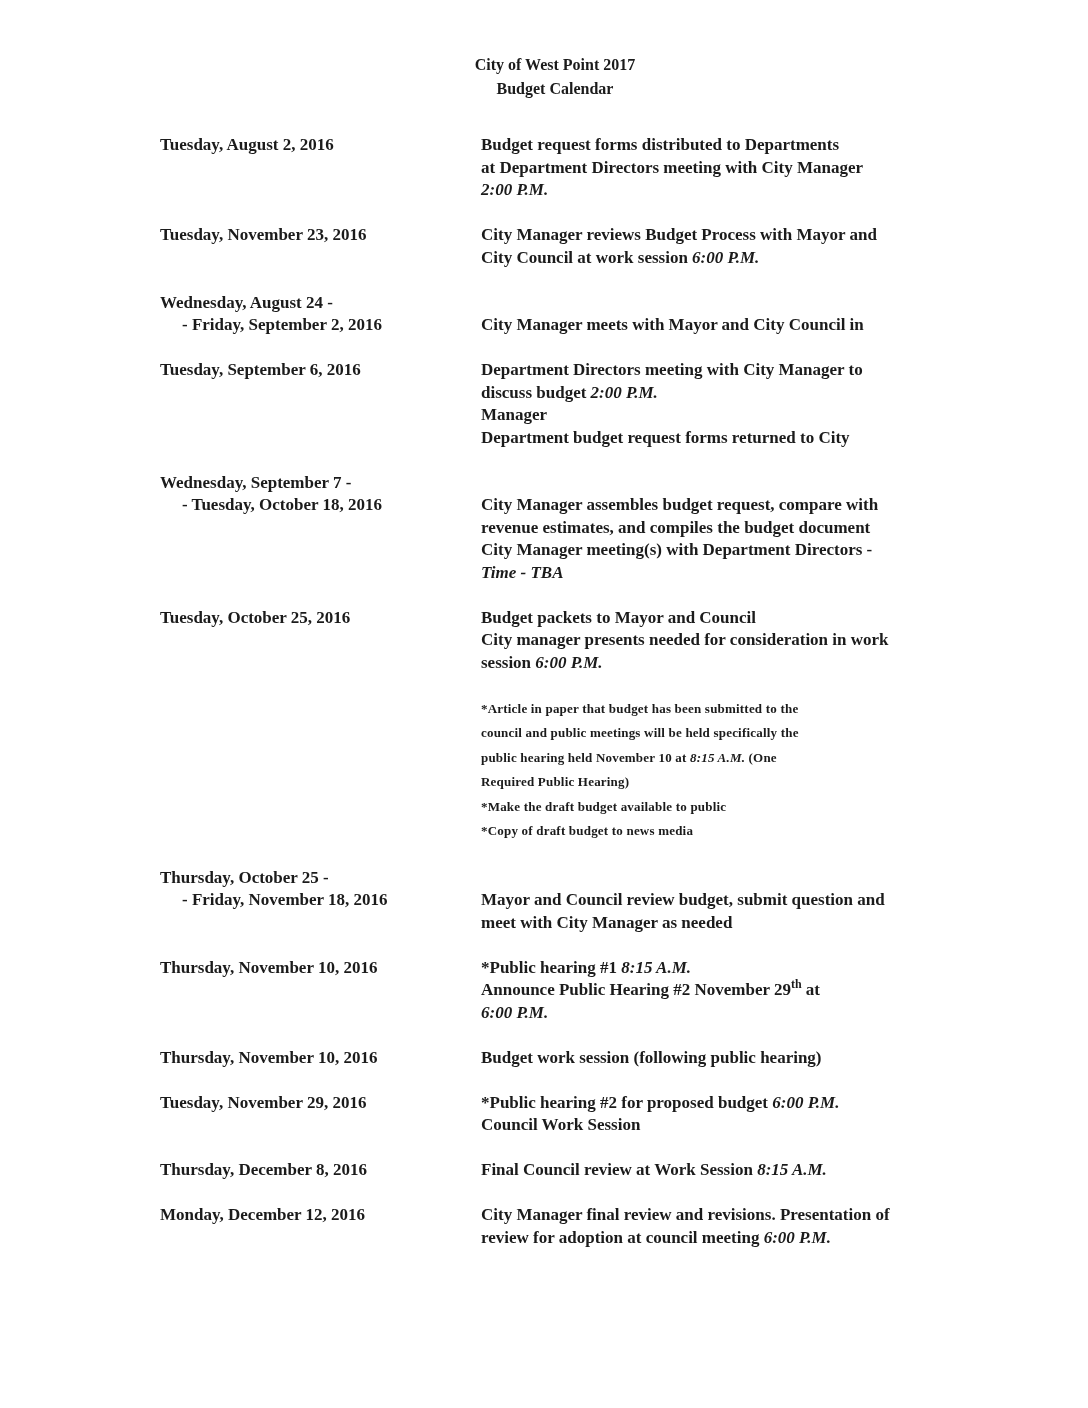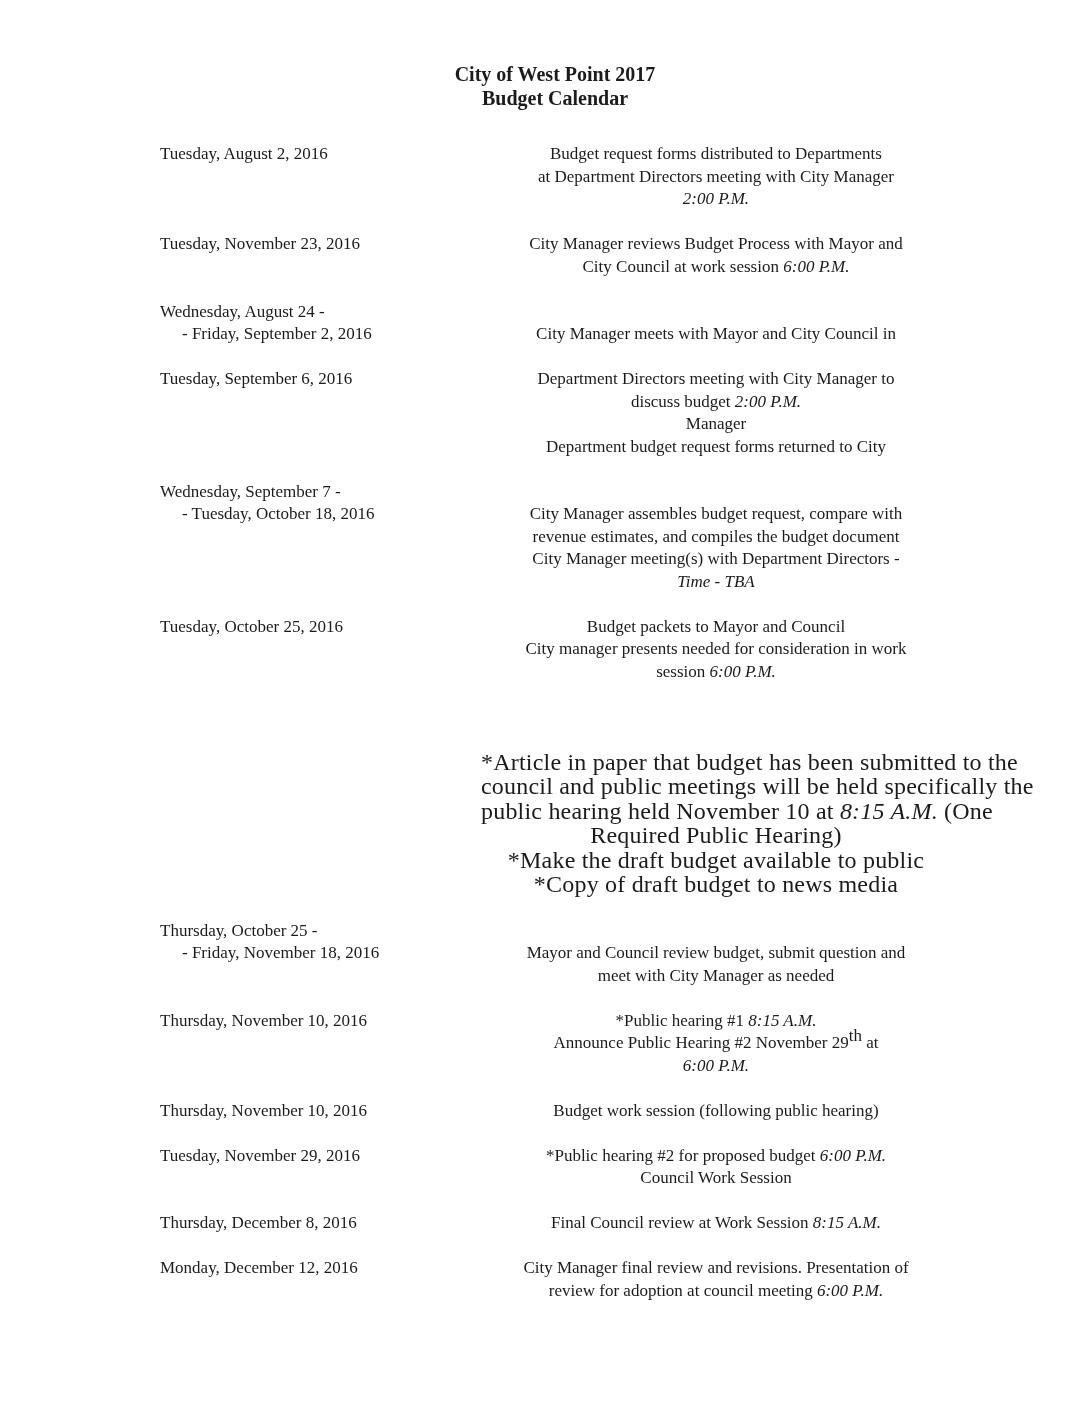--- a/index.html
+++ b/index.html
@@ -12,50 +12,48 @@
     color: #1b1b1b;
     font-family: "Liberation Serif", "DejaVu Serif", serif;
     font-size: 17px;
     line-height: 22.5px;
     box-sizing: border-box;
     padding: 53px 60px 0 160px;
     overflow: hidden;
   }
   .title {
     font-weight: bold;
-    font-size: 20px;
+    font-size: 16px;
     line-height: 24px;
     text-align: center;
     
     width: 790px;
-    margin: 9px 0 33px 0;
+    margin: 0 0 33px 0;
   }
   .rows { }
   .row {
     display: flex;
     margin-bottom: 22.5px;
   }
   .date-col {
     width: 321px;
     flex: 0 0 321px;
   }
   .desc-col {
     width: 470px;
     flex: 0 0 470px;
-    text-align: center;
   }
-  .line { white-space: pre; }
+  .line { white-space: pre; font-weight: bold; }
   .line.indent { padding-left: 22px; }
   .it { font-style: italic; }
-  .sup { font-size: 17px; vertical-align: super; line-height: 0; }
+  .sup { font-size: 12px; vertical-align: super; line-height: 0; }
   .desc-col.alt {
-    font-size: 24px;
+    font-size: 13px;
     line-height: 24.6px;
     letter-spacing: 0.2px;
-    margin-top: 44px;
   }
 </style>
 </head>
 <body>
 
 <div class="page">
   <div class="title">
     <div>City of West Point 2017</div>
     <div>Budget Calendar</div>
   </div>

